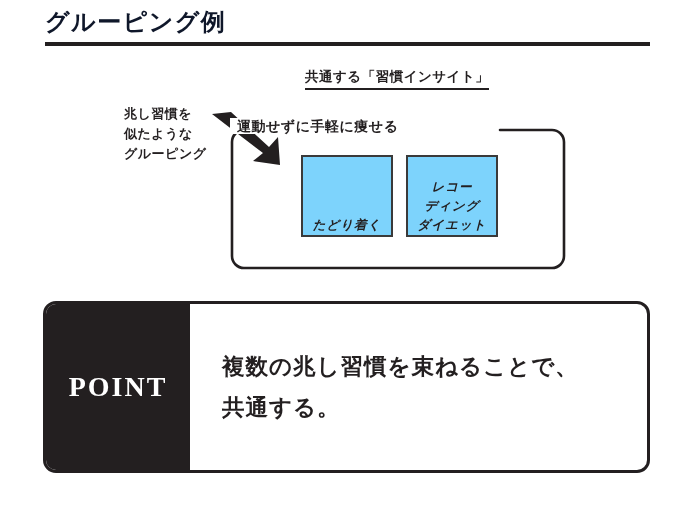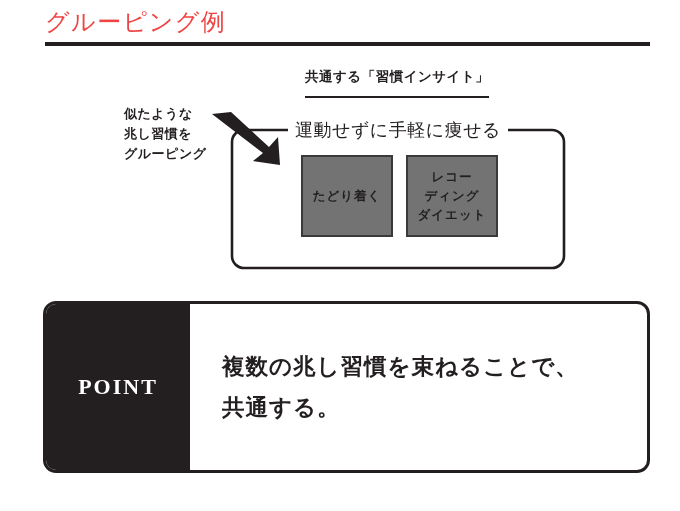--- a/index.html
+++ b/index.html
@@ -15,23 +15,23 @@
     font-family: "Liberation Sans", "DejaVu Sans", sans-serif;
     color: #231f20;
   }
 
   
   #page-title {
     position: absolute;
     left: 45px;
     top: 6px;
     font-size: 24px;
-    font-weight: 400;
+    font-weight: 700;
     letter-spacing: 1.5px;
-    color: #ef4444;
+    color: #0f172a;
     white-space: nowrap;
   }
   #title-rule {
     position: absolute;
     left: 45px;
     top: 42px;
     width: 605px;
     height: 4px;
     background: #231f20;
   }
@@ -48,21 +48,21 @@
   #insight-heading {
     position: absolute;
     left: 305px;
     top: 68px;
     font-size: 13.5px;
     font-weight: 700;
     letter-spacing: 0.5px;
     color: #231f20;
     white-space: nowrap;
     border-bottom: 2px solid #231f20;
-    padding-bottom: 10px;
+    padding-bottom: 2px;
   }
 
   #grouping-note {
     position: absolute;
     left: 124px;
     top: 104px;
     font-size: 13px;
     font-weight: 700;
     line-height: 20px;
     letter-spacing: 0.5px;
@@ -89,23 +89,23 @@
   }
   #group-box-frame {
     position: absolute;
     inset: 0;
   }
   #group-legend {
     position: absolute;
     left: 0;
     right: 0;
     top: -10px;
-    text-align: center;
-    font-size: 18px;
-    font-weight: 400;
+    text-align: left;
+    font-size: 14px;
+    font-weight: 700;
     letter-spacing: 0.5px;
     color: #231f20;
     white-space: nowrap;
   }
   #group-legend span {
     background: #ffffff;
     padding: 0 7px;
   }
 
   #habit-items {
@@ -114,25 +114,26 @@
     top: 0;
     width: 336px;
     height: 142px;
   }
   .habit-box {
     position: absolute;
     top: 27px;
     width: 92px;
     height: 82px;
     border: 2px solid #3a3a3a;
-    background: #737373;
-    display: flex;
-    align-items: center;
+    background: #7dd3fc;
+    display: flex;
+    align-items: flex-end;
     justify-content: center;
     box-sizing: border-box;
+    font-style: italic;
   }
   .habit-box:nth-of-type(1) { left: 71px; }
   .habit-box:nth-of-type(2) { left: 176px; }
   .habit-label {
     font-size: 12.5px;
     font-weight: 700;
     line-height: 19px;
     letter-spacing: 1px;
     text-align: center;
     color: #231f20;
@@ -156,21 +157,21 @@
     width: 144px;
     flex: 0 0 144px;
     background: #231f20;
     display: flex;
     align-items: center;
     justify-content: center;
   }
   #point-label {
     color: #ffffff;
     font-family: "Liberation Serif", "DejaVu Serif", serif;
-    font-size: 22px;
+    font-size: 28px;
     font-weight: 700;
     letter-spacing: 2px;
   }
   #point-body {
     flex: 1 1 auto;
     display: flex;
     flex-direction: column;
     justify-content: center;
     padding-left: 32px;
   }
@@ -187,22 +188,22 @@
 <body>
 
 <div id="page-title">グルーピング例</div>
 <div id="title-rule"></div>
 
 <div id="diagram">
 
   <div id="insight-heading">共通する「習慣インサイト」</div>
 
   <div id="grouping-note">
+    <div>兆し習慣を</div>
     <div>似たような</div>
-    <div>兆し習慣を</div>
     <div>グルーピング</div>
   </div>
 
   <svg id="grouping-arrow" viewBox="0 0 80 60">
     <polygon points="0,2 19,0 57,35 66,25 68,53 41,49 51,41 13,12" fill="#231f20"></polygon>
   </svg>
 
   <div id="group-box">
     <svg id="group-box-frame" viewBox="0 0 336 142" preserveAspectRatio="none">
 

